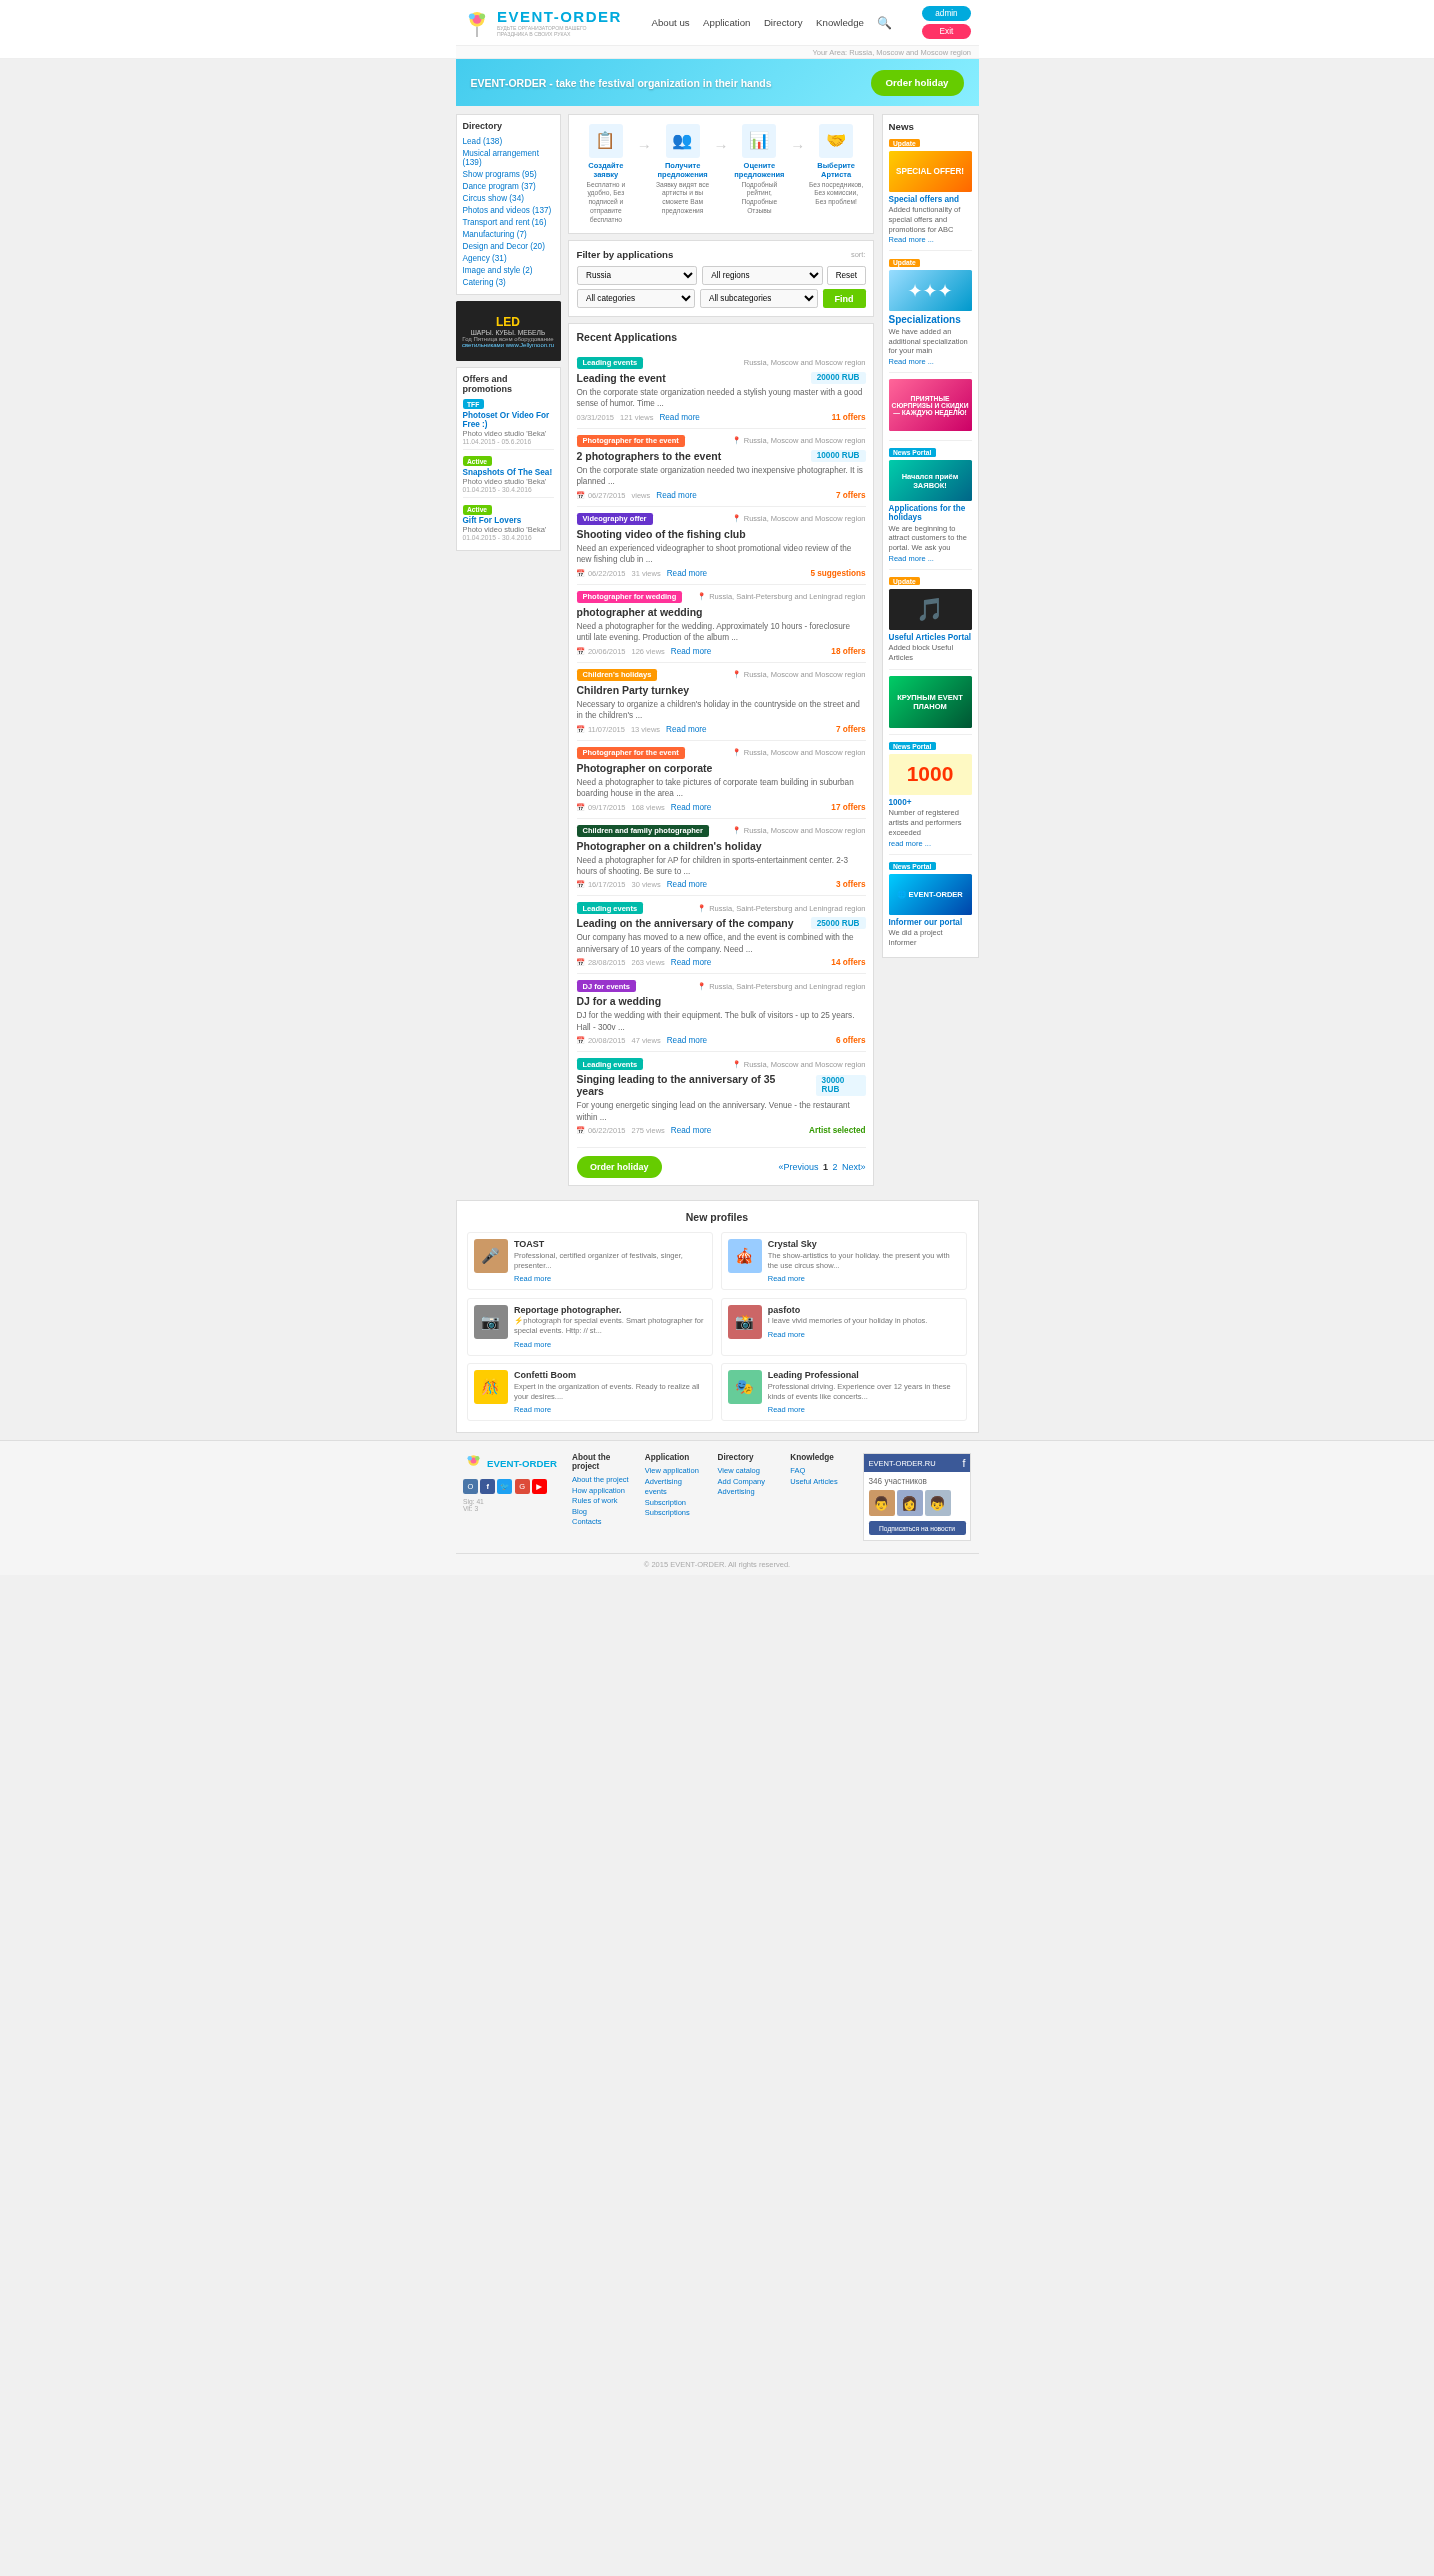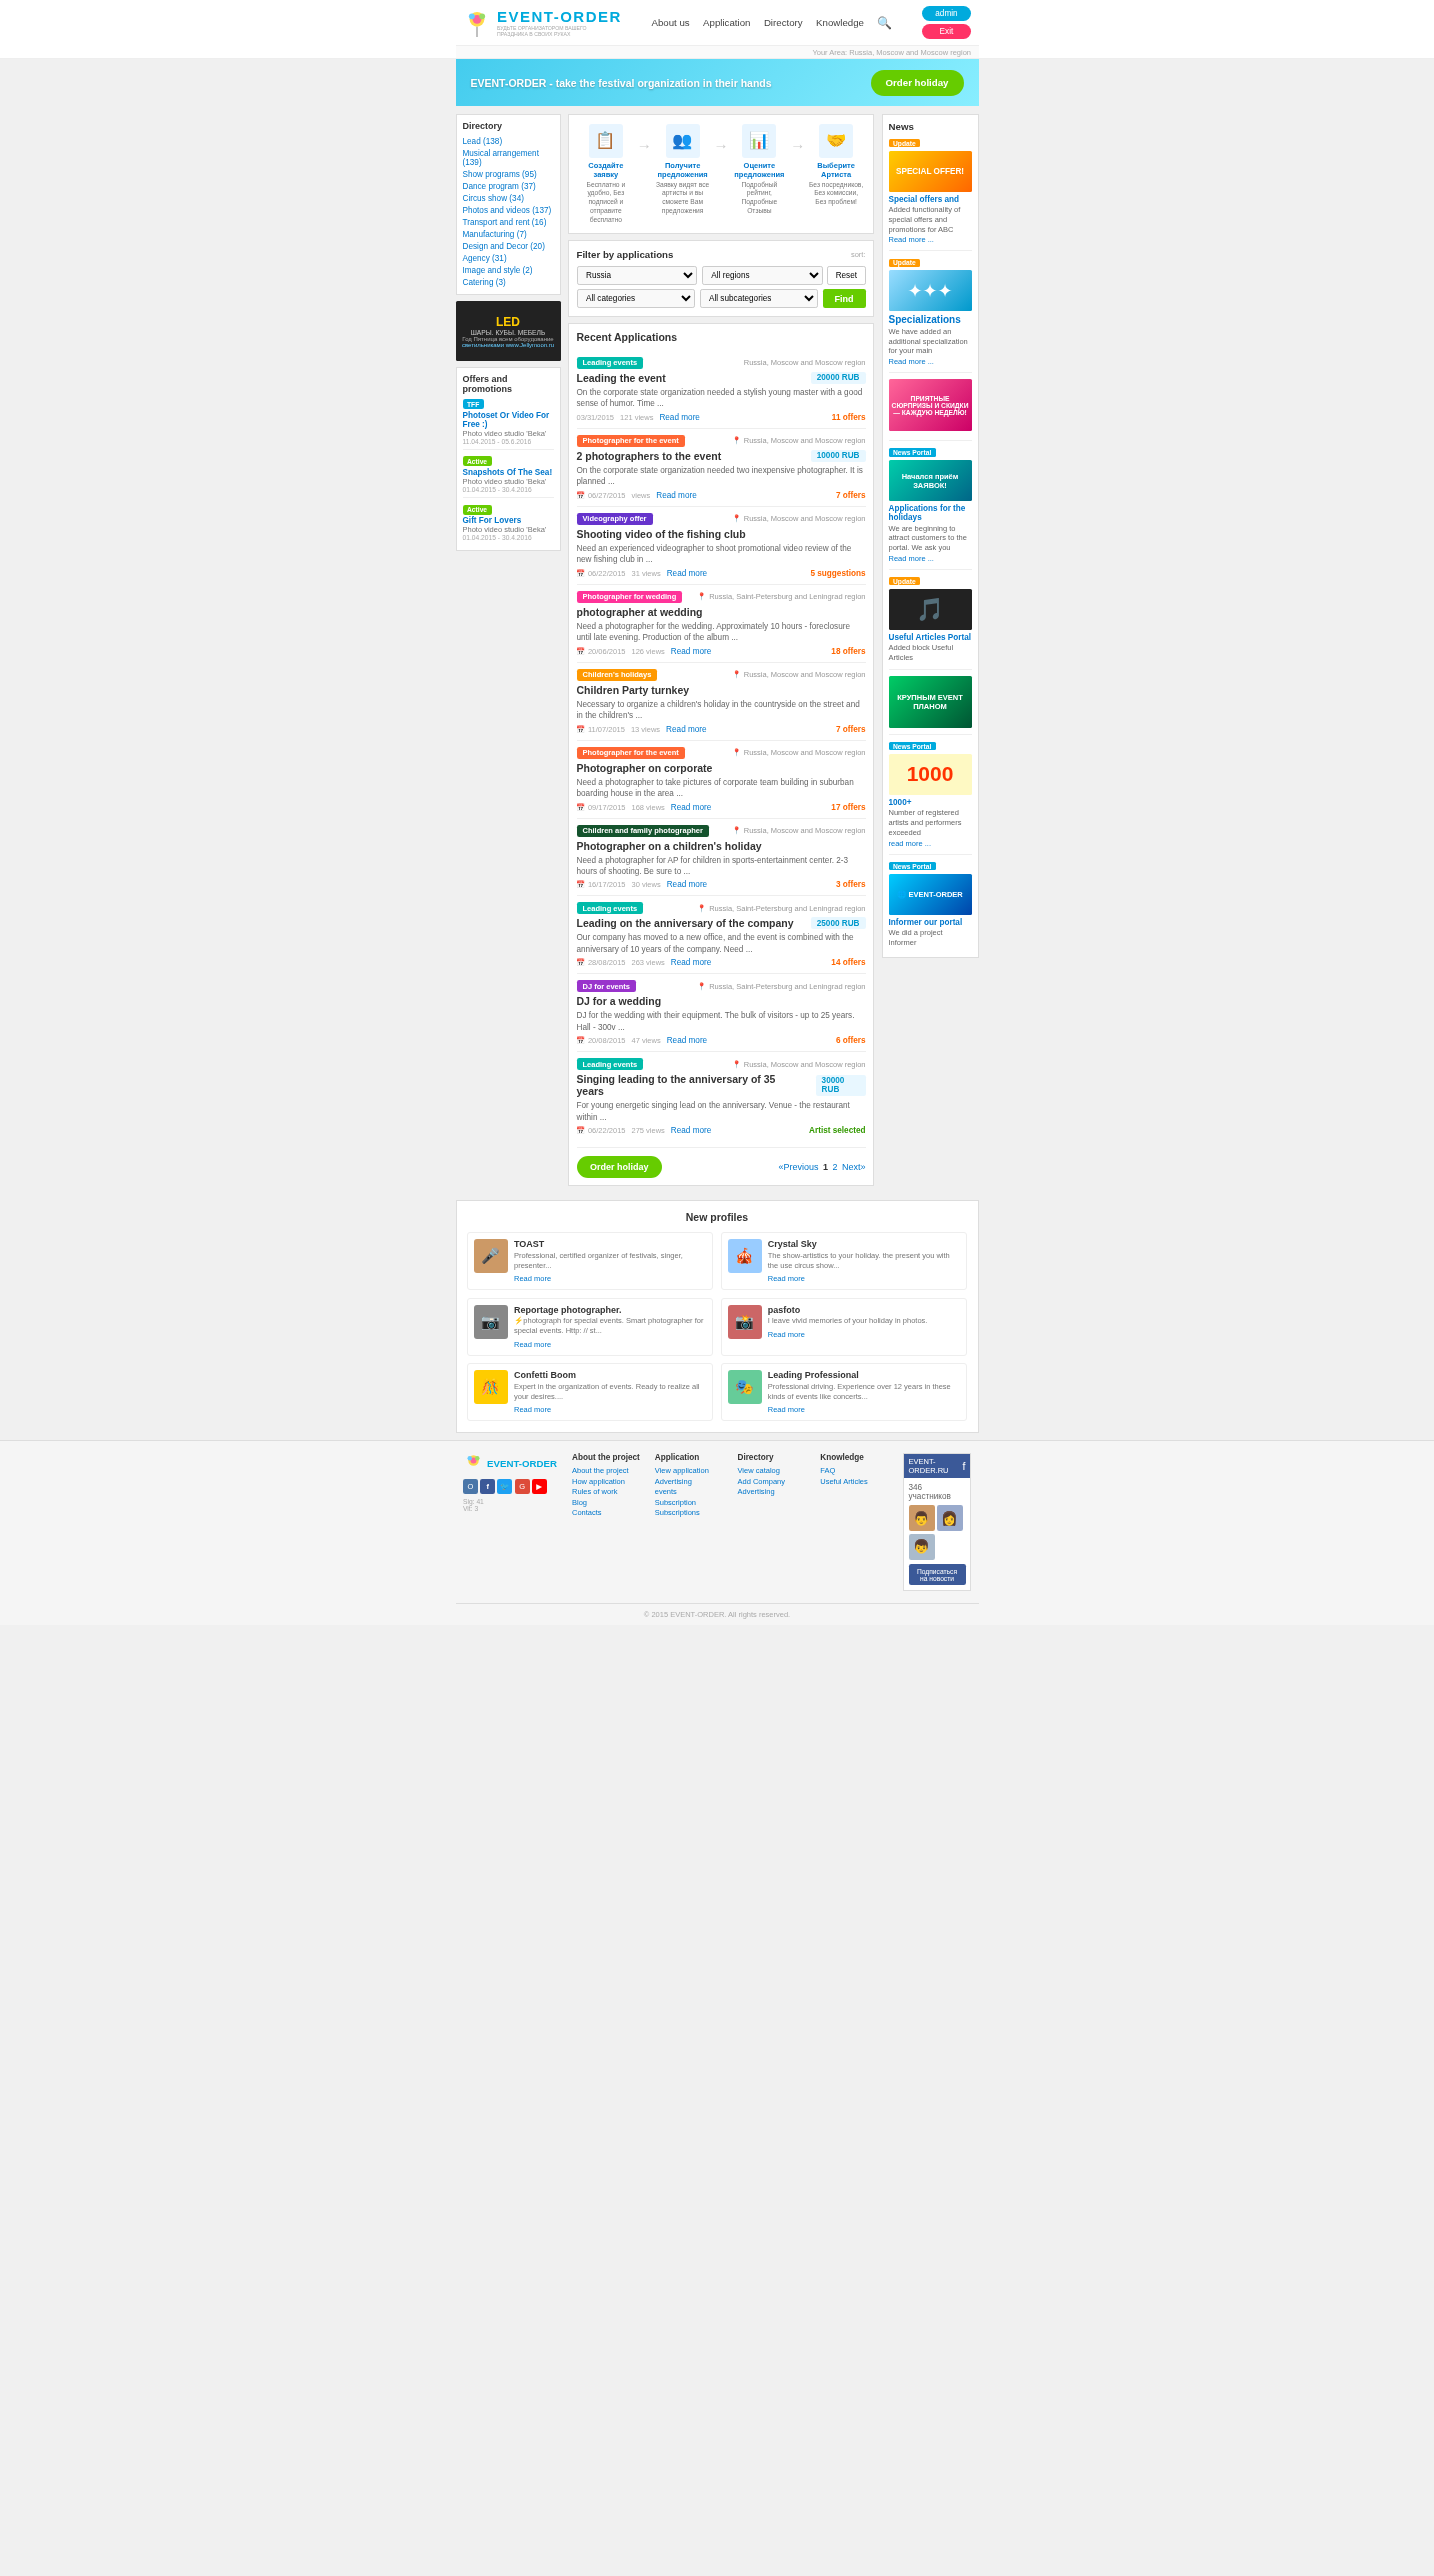--- a/index.html
+++ b/index.html
@@ -526,21 +526,21 @@
       <a href="#" style="display:block; font-size:7.5px; color:#0077cc; margin-bottom:1.5px;">Add Company</a>
       <a href="#" style="display:block; font-size:7.5px; color:#0077cc; margin-bottom:1.5px;">Advertising</a>
     </div>
 
     <div style="flex:1; min-width:60px;">
       <div style="font-size:8.2px; font-weight:bold; margin-bottom:3.7px; color:#333;">Knowledge</div>
       <a href="#" style="display:block; font-size:7.5px; color:#0077cc; margin-bottom:1.5px;">FAQ</a>
       <a href="#" style="display:block; font-size:7.5px; color:#0077cc; margin-bottom:1.5px;">Useful Articles</a>
     </div>
 
-    <div style="width:68px; background:#fff; border:0.7px solid #ddd; flex-shrink:0;">
+    <div style="width:108px; background:#fff; border:0.7px solid #ddd; flex-shrink:0;">
       <div style="background:#3b5998; color:#fff; font-size:7.5px; padding:3px 4.5px; display:flex; justify-content:space-between; align-items:center;">
         <span>EVENT-ORDER.RU</span>
         <span style="font-size:10.5px;">f</span>
       </div>
       <div style="padding:4.5px;">
         <div style="font-size:8.2px; color:#666; margin-bottom:4.5px;">346 участников</div>
         <div style="display:flex; gap:2.2px; flex-wrap:wrap; margin-bottom:4.5px;">
           <div style="width:26px; height:26px; border-radius:2.2px; background:#cc9966; display:flex; align-items:center; justify-content:center; font-size:13.4px;">👨</div>
           <div style="width:26px; height:26px; border-radius:2.2px; background:#99aacc; display:flex; align-items:center; justify-content:center; font-size:13.4px;">👩</div>
           <div style="width:26px; height:26px; border-radius:2.2px; background:#aabbcc; display:flex; align-items:center; justify-content:center; font-size:13.4px;">👦</div>

